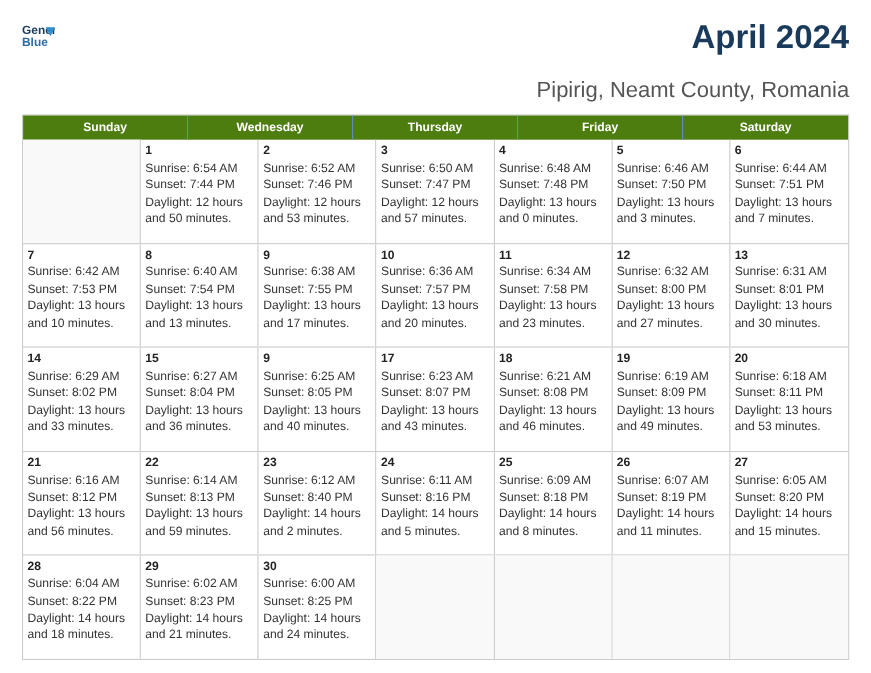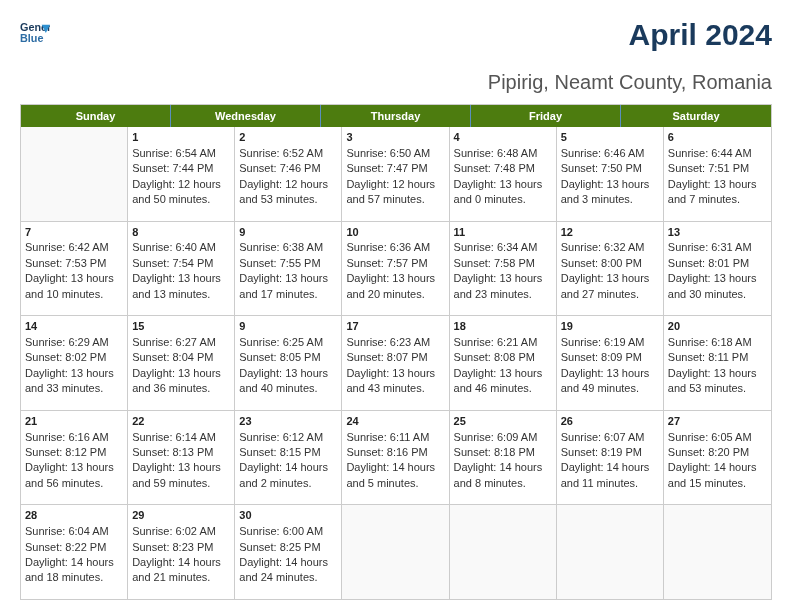--- a/index.html
+++ b/index.html
@@ -286,21 +286,21 @@
           <div class="cal-cell">
             <span class="day-num">22</span>
             <div class="cell-text" style="white-space: pre-line;">Sunrise: 6:14 AM
 Sunset: 8:13 PM
 Daylight: 13 hours
 and 59 minutes.</div>
           </div>
           <div class="cal-cell">
             <span class="day-num">23</span>
             <div class="cell-text" style="white-space: pre-line;">Sunrise: 6:12 AM
-Sunset: 8:15 PM
+Sunset: 8:40 PM
 Daylight: 14 hours
 and 2 minutes.</div>
           </div>
           <div class="cal-cell">
             <span class="day-num">24</span>
             <div class="cell-text" style="white-space: pre-line;">Sunrise: 6:11 AM
 Sunset: 8:16 PM
 Daylight: 14 hours
 and 5 minutes.</div>
           </div>

